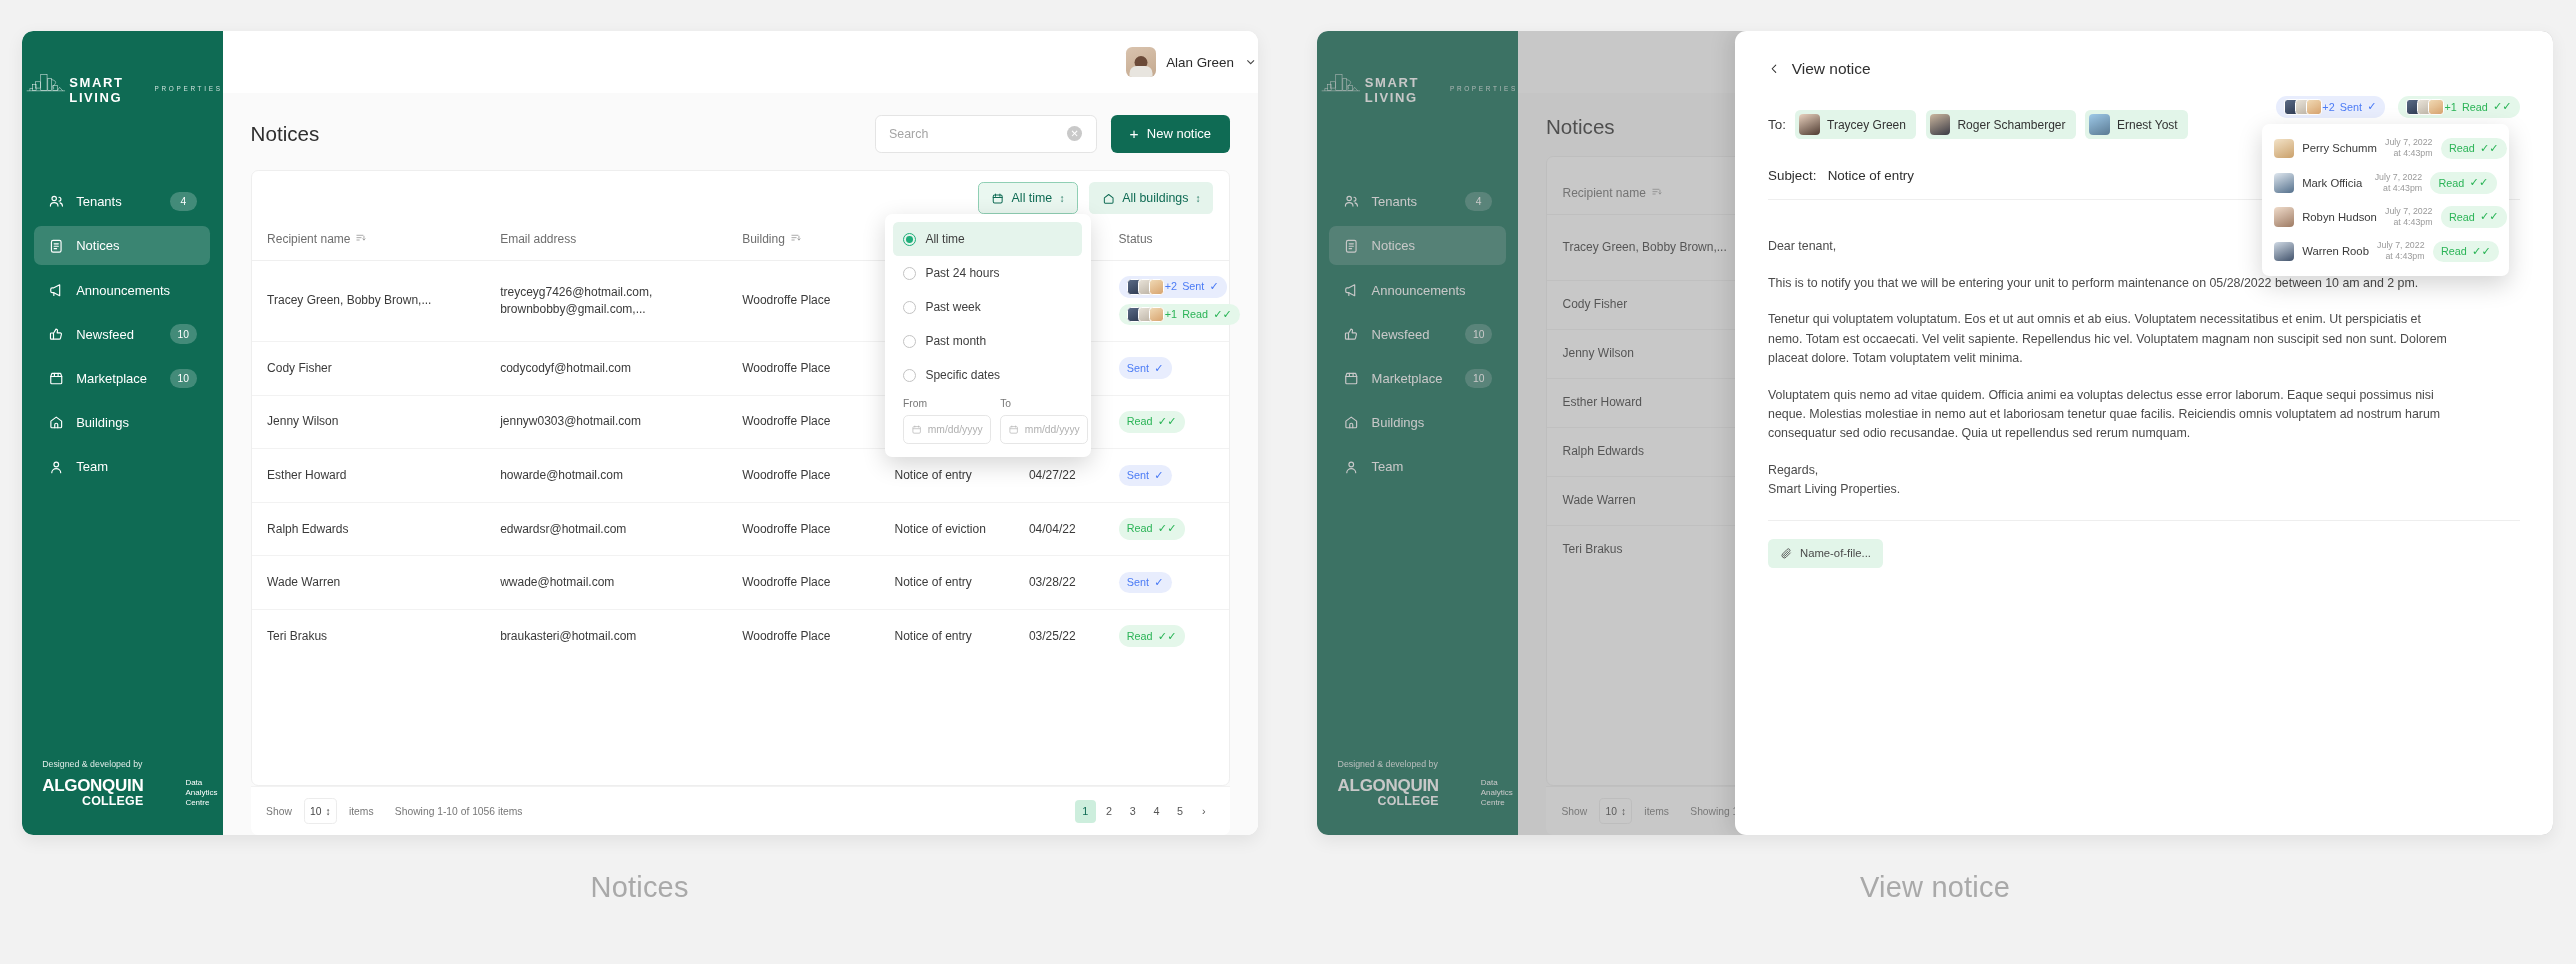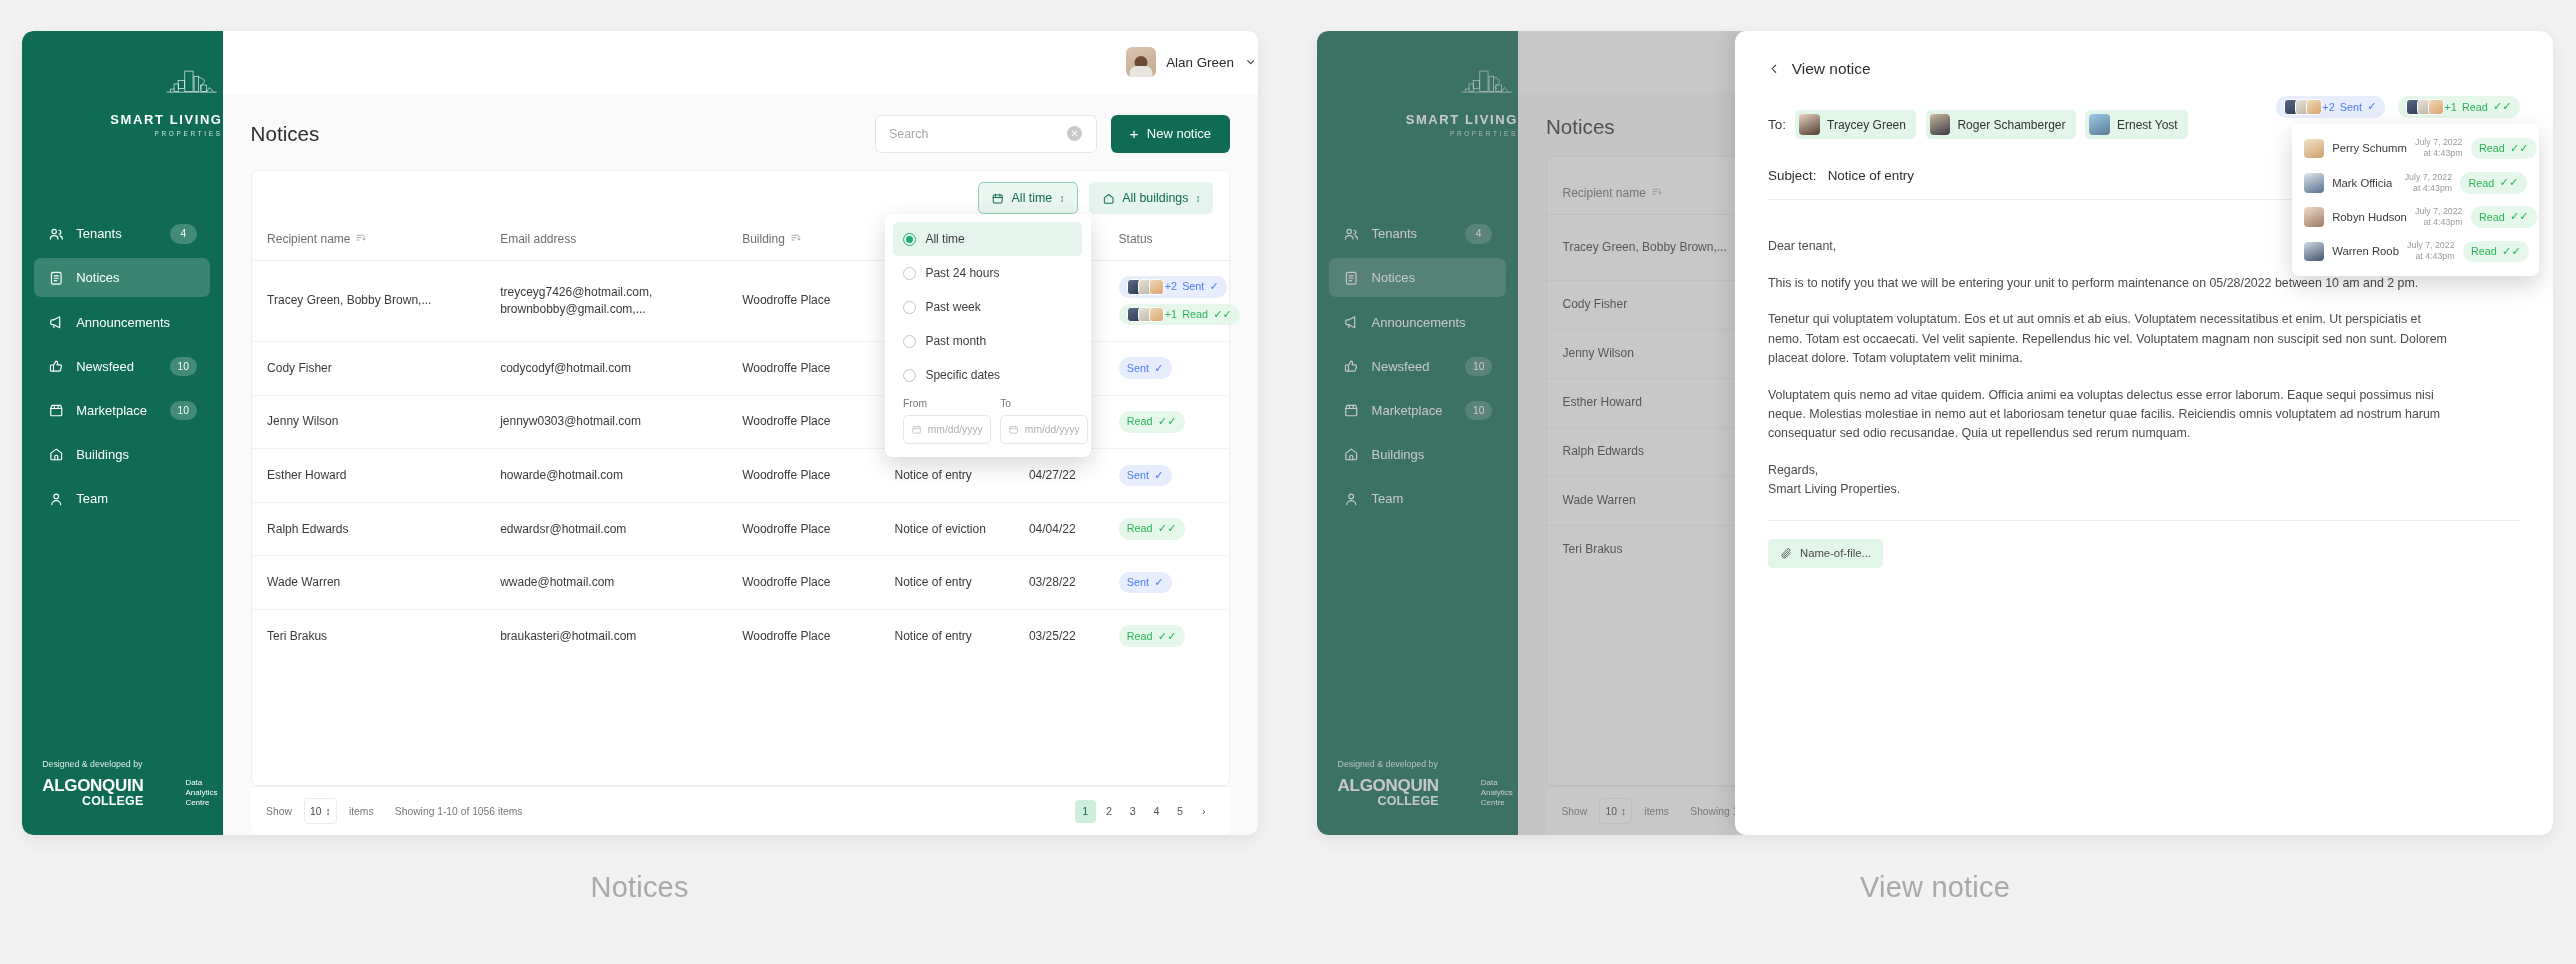--- a/index.html
+++ b/index.html
@@ -35,21 +35,21 @@
 
   
   .sidebar {
     position: absolute; left: 0; top: 0;
     width: 201px; height: 100%;
     background: #0f6b54;
     border-radius: 11.3px 0 0 11.3px;
     color: #fff;
     display: flex; flex-direction: column;
   }
-  .logo-wrap { padding-top: 37px; display: flex; flex-direction: column; align-items: flex-end; }
+  .logo-wrap { padding-top: 37px; display: flex; flex-direction: row; align-items: center; }
   .logo-mark { width: 63px; height: 37px; }
   .logo-name {
     margin-top: 7.2px; font-size: 13px; letter-spacing: 1.6px; font-weight: 700; color: #fff;
   }
   .logo-sub {
     margin-top: 3.1px; font-size: 6.4px; letter-spacing: 2.7px; color: #cfe3dd;
   }
   .nav { margin-top: 77px; padding: 0 12.4px; display: flex; flex-direction: column; gap: 5.2px; }
   .nav-item {
     display: flex; align-items: center; gap: 11.3px;
@@ -250,21 +250,21 @@
     background: #e2f5e9; height: 29px; padding: 0 12.4px; border-radius: 5.2px;
     font-size: 11.3px; color: #4a4a4a; width: fit-content; cursor: pointer;
   }
   .attach svg { width: 12.4px; height: 12.4px; stroke: #4a4a4a; fill: none; stroke-width: 1.7; stroke-linecap: round; stroke-linejoin: round; }
 
   
   .np-status { position: absolute; right: 33px; top: 65px; display: flex; gap: 13.4px; z-index: 2; }
 
   
   .rcpt-pop {
-    position: absolute; right: 14px; top: 93px; width: 247px; background: #fff;
+    position: absolute; right: 44px; top: 93px; width: 247px; background: #fff;
     border-radius: 7.2px; box-shadow: 0 8.2px 24px rgba(0,0,0,.17); padding: 7.2px 5.2px; z-index: 35;
   }
   .rcpt-row { display: flex; align-items: center; gap: 8.2px; padding: 6.2px 7.2px; }
   .rcpt-pic { width: 19.6px; height: 19.6px; border-radius: 4.1px; flex: 0 0 19.6px; }
   .rcpt-name { flex: 1; font-size: 11.3px; color: #3a3a3a; white-space: nowrap; }
   .rcpt-time { font-size: 8.8px; color: #9a9a9a; text-align: right; line-height: 1.25; white-space: nowrap; }
   .rcpt-pill { flex: 0 0 auto; }
 </style>
 </head>
 <body>

